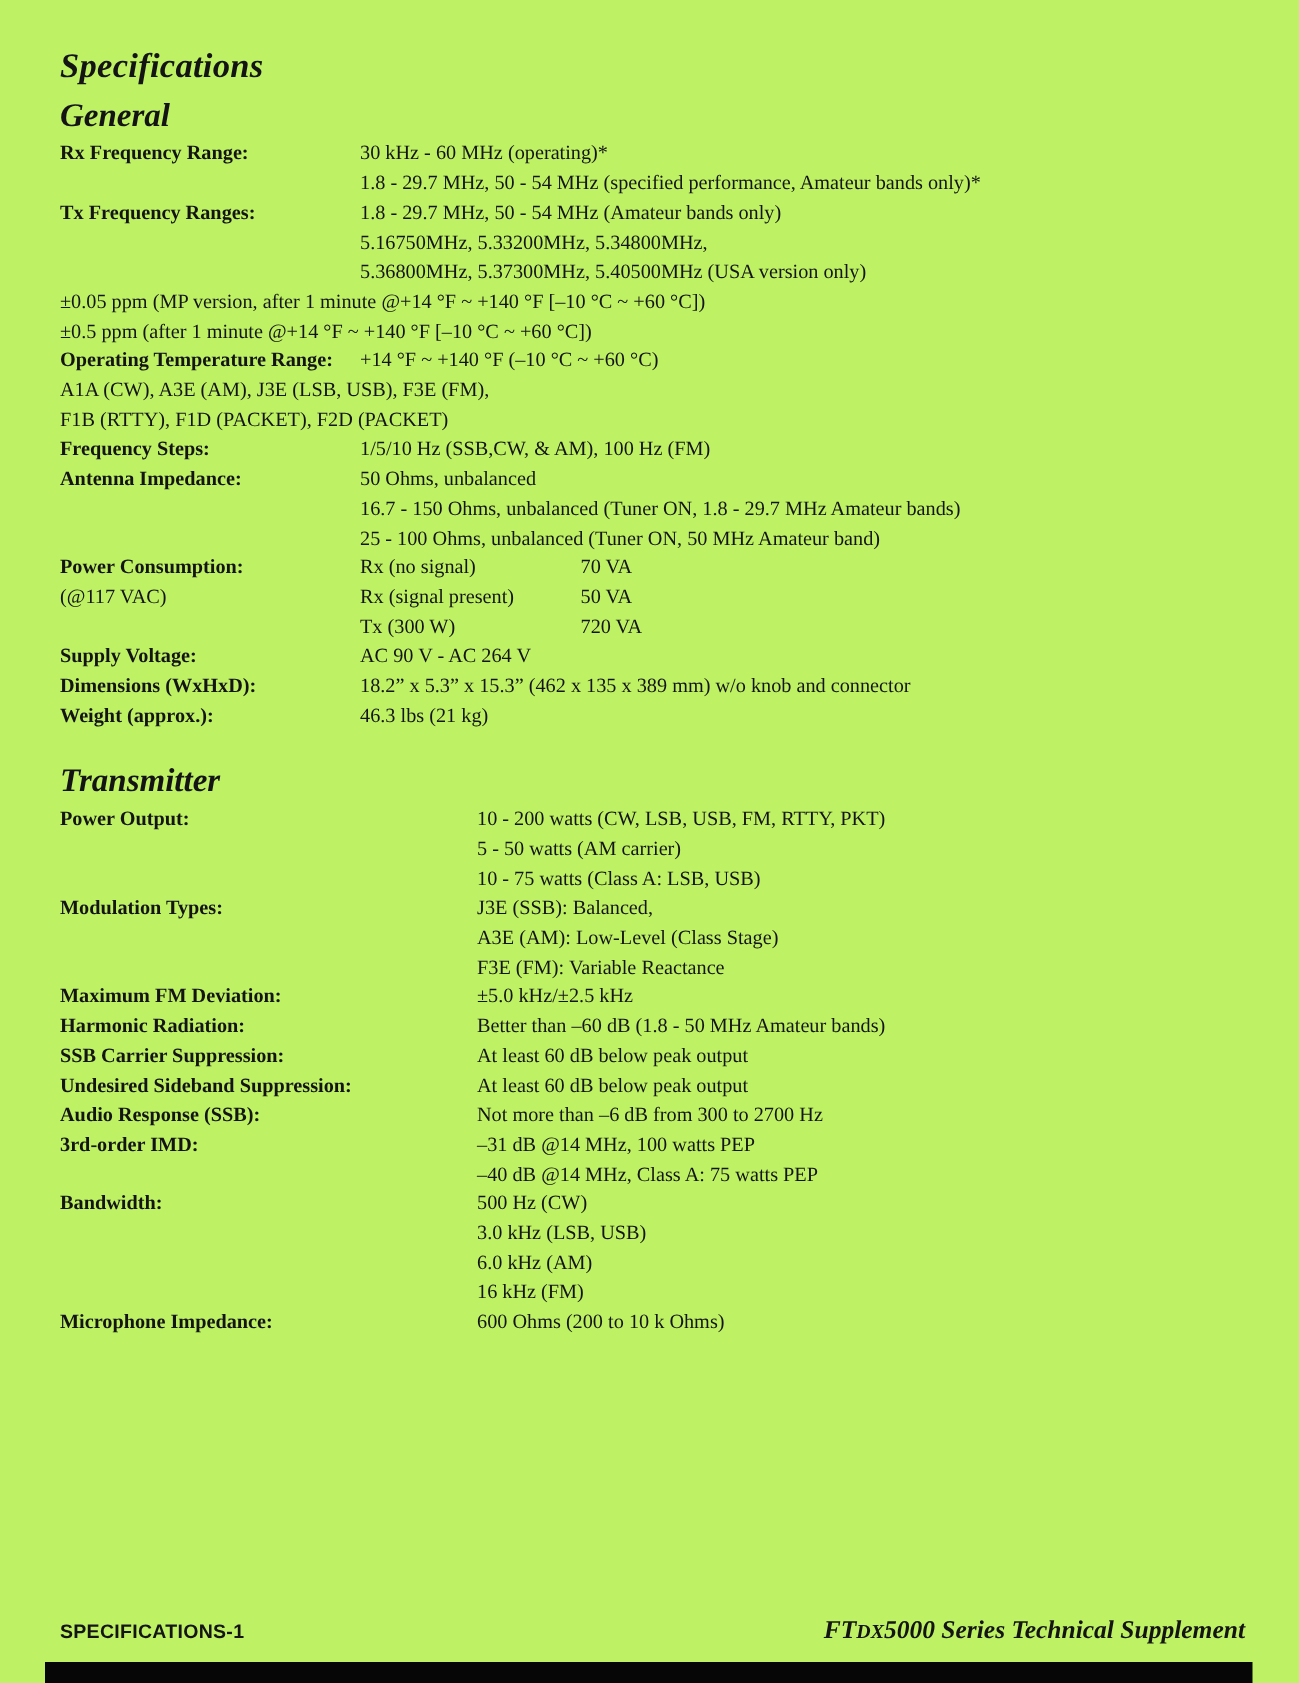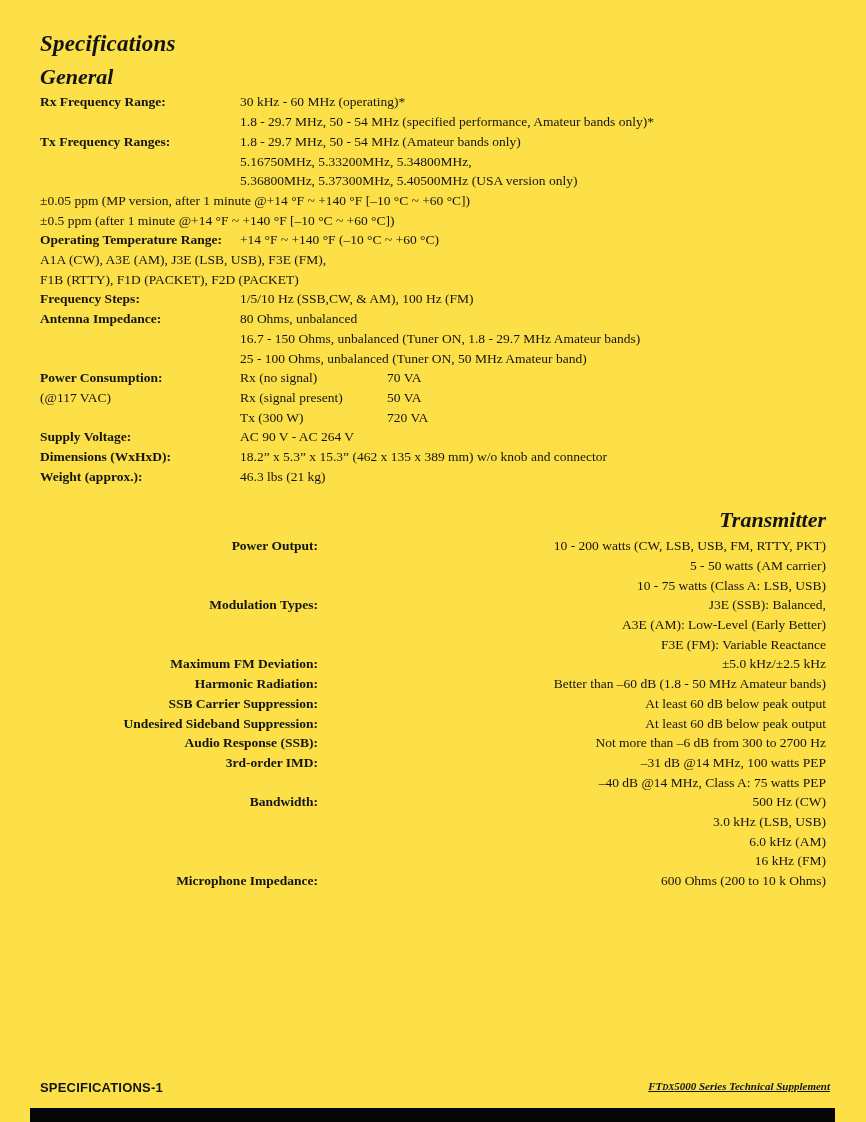--- a/index.html
+++ b/index.html
@@ -1,42 +1,42 @@
 <!DOCTYPE html>
 <html><head>
 <meta charset="utf-8">
 <style>
   * { box-sizing: border-box; }
   html, body { margin: 0; padding: 0; background: #ffffff; }
   .page {
     position: relative;
     width: 866px;
     height: 1122px;
-    background: #fde047;
+    background: #bef264;
     color: #141414;
     font-family: "Liberation Serif", "DejaVu Serif", serif;
     font-size: 13.5px;
     line-height: 19.7px;
     padding: 34px 40px 0 40px;
     overflow: hidden;
   }
   h1.doc-title {
     font-size: 23px;
     font-style: italic;
     font-weight: bold;
     margin: 0 0 13px 0;
     letter-spacing: 0.2px;
   }
   h2.section-heading {
     font-size: 22px;
     font-style: italic;
     font-weight: bold;
     margin: 0 0 6px 0;
   }
-  .spec-section + .spec-section { margin-top: 24px; text-align: right; }
+  .spec-section + .spec-section { margin-top: 24px; }
   .spec-row { display: grid; }
   .section-0 .spec-row { grid-template-columns: 200px 1fr; }
   .section-1 .spec-row { grid-template-columns: 278px 1fr; }
   .spec-label { min-width: 0; }
   .label-main { font-weight: bold; white-space: nowrap; }
   .label-sub  { font-weight: normal; white-space: nowrap; }
   .spec-value { min-width: 0; }
   .vline { position: relative; white-space: nowrap; }
   .vline .c2 { position: absolute; left: 147px; }
   footer.page-footer {
@@ -51,22 +51,21 @@
   .footer-left {
     font-family: "Liberation Sans", "DejaVu Sans", sans-serif;
     font-weight: bold;
     font-size: 13px;
     letter-spacing: 0.2px;
   }
   .footer-right {
     font-family: "Liberation Serif", "DejaVu Serif", serif;
     font-weight: bold;
     font-style: italic;
-    font-size: 11px;
-    text-decoration: underline;
+    font-size: 17px;
   }
   .footer-right .dx { font-size: 0.78em; }
   .bottom-bar {
     position: absolute;
     left: 30px;
     right: 31px;
     bottom: 0;
     height: 14px;
     background: #060606;
   }
@@ -125,21 +124,21 @@
           </div>
           <div class="spec-value">
             <div class="vline">1/5/10 Hz (SSB,CW, &amp; AM), 100 Hz (FM)</div>
           </div>
         </div>
         <div class="spec-row">
           <div class="spec-label">
             <div class="label-main">Antenna Impedance:</div>
           </div>
           <div class="spec-value">
-            <div class="vline">80 Ohms, unbalanced</div>
+            <div class="vline">50 Ohms, unbalanced</div>
             <div class="vline">16.7 - 150 Ohms, unbalanced (Tuner ON, 1.8 - 29.7 MHz Amateur bands)</div>
             <div class="vline">25 - 100 Ohms, unbalanced (Tuner ON, 50 MHz Amateur band)</div>
           </div>
         </div>
         <div class="spec-row">
           <div class="spec-label">
             <div class="label-main">Power Consumption:</div>
             <div class="label-sub">(@117 VAC)</div>
           </div>
           <div class="spec-value">
@@ -184,21 +183,21 @@
             <div class="vline">5 - 50 watts (AM carrier)</div>
             <div class="vline">10 - 75 watts (Class A: LSB, USB)</div>
           </div>
         </div>
         <div class="spec-row">
           <div class="spec-label">
             <div class="label-main">Modulation Types:</div>
           </div>
           <div class="spec-value">
             <div class="vline">J3E (SSB): Balanced,</div>
-            <div class="vline">A3E (AM): Low-Level (Early Better)</div>
+            <div class="vline">A3E (AM): Low-Level (Class Stage)</div>
             <div class="vline">F3E (FM): Variable Reactance</div>
           </div>
         </div>
         <div class="spec-row">
           <div class="spec-label">
             <div class="label-main">Maximum FM Deviation:</div>
           </div>
           <div class="spec-value">
             <div class="vline">±5.0 kHz/±2.5 kHz</div>
           </div>

